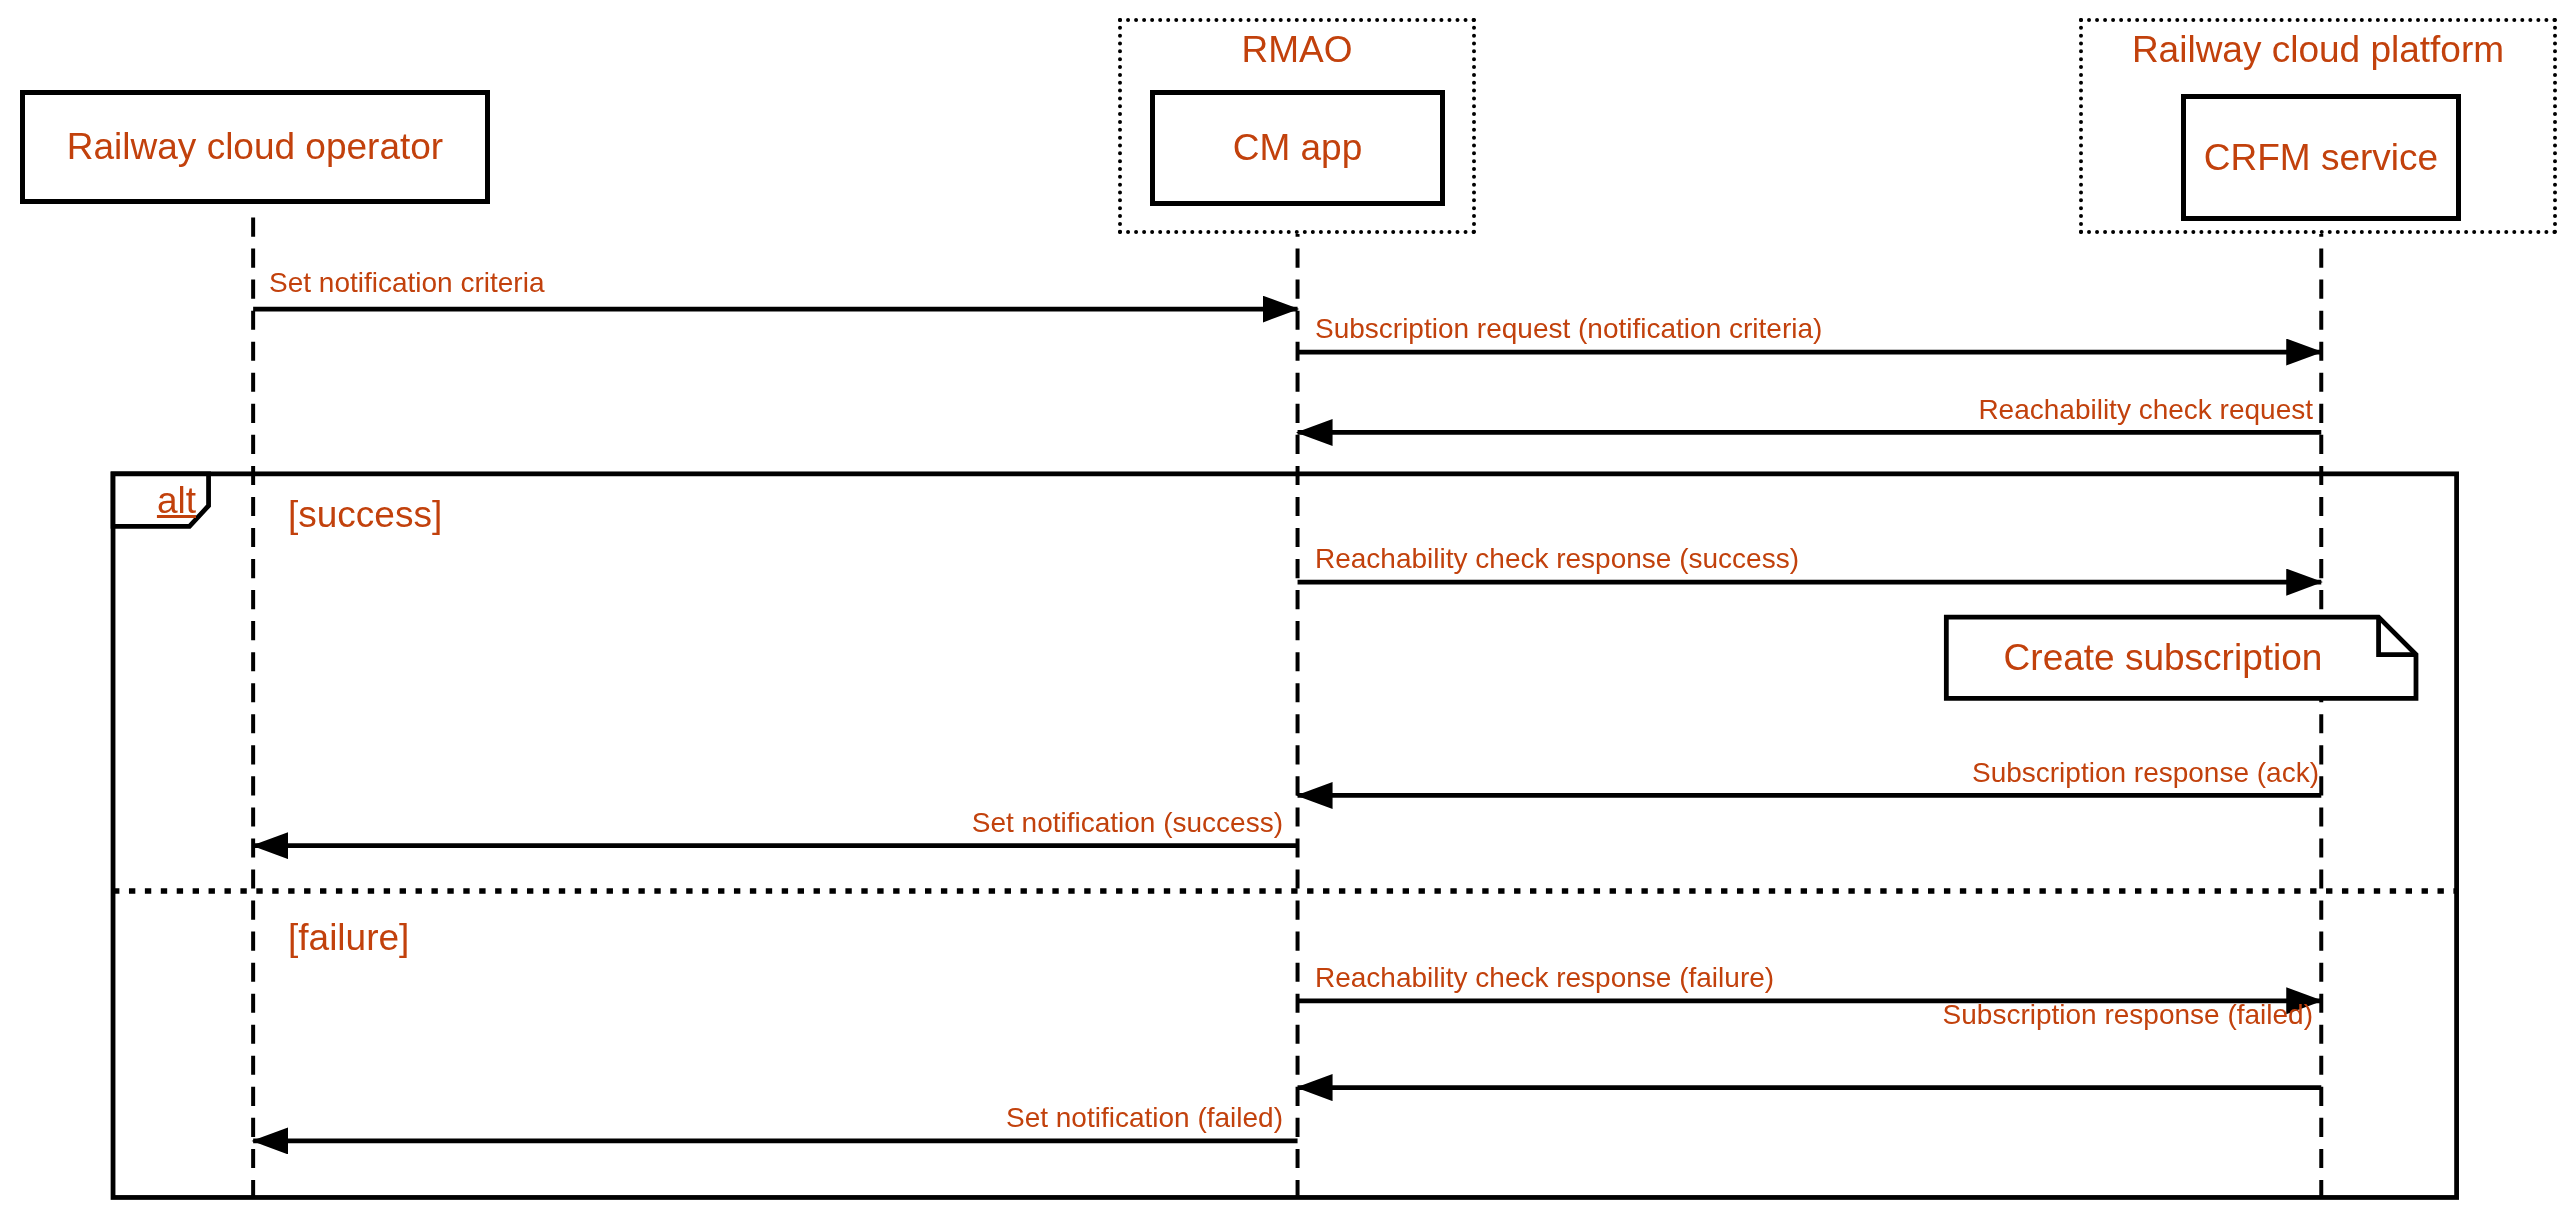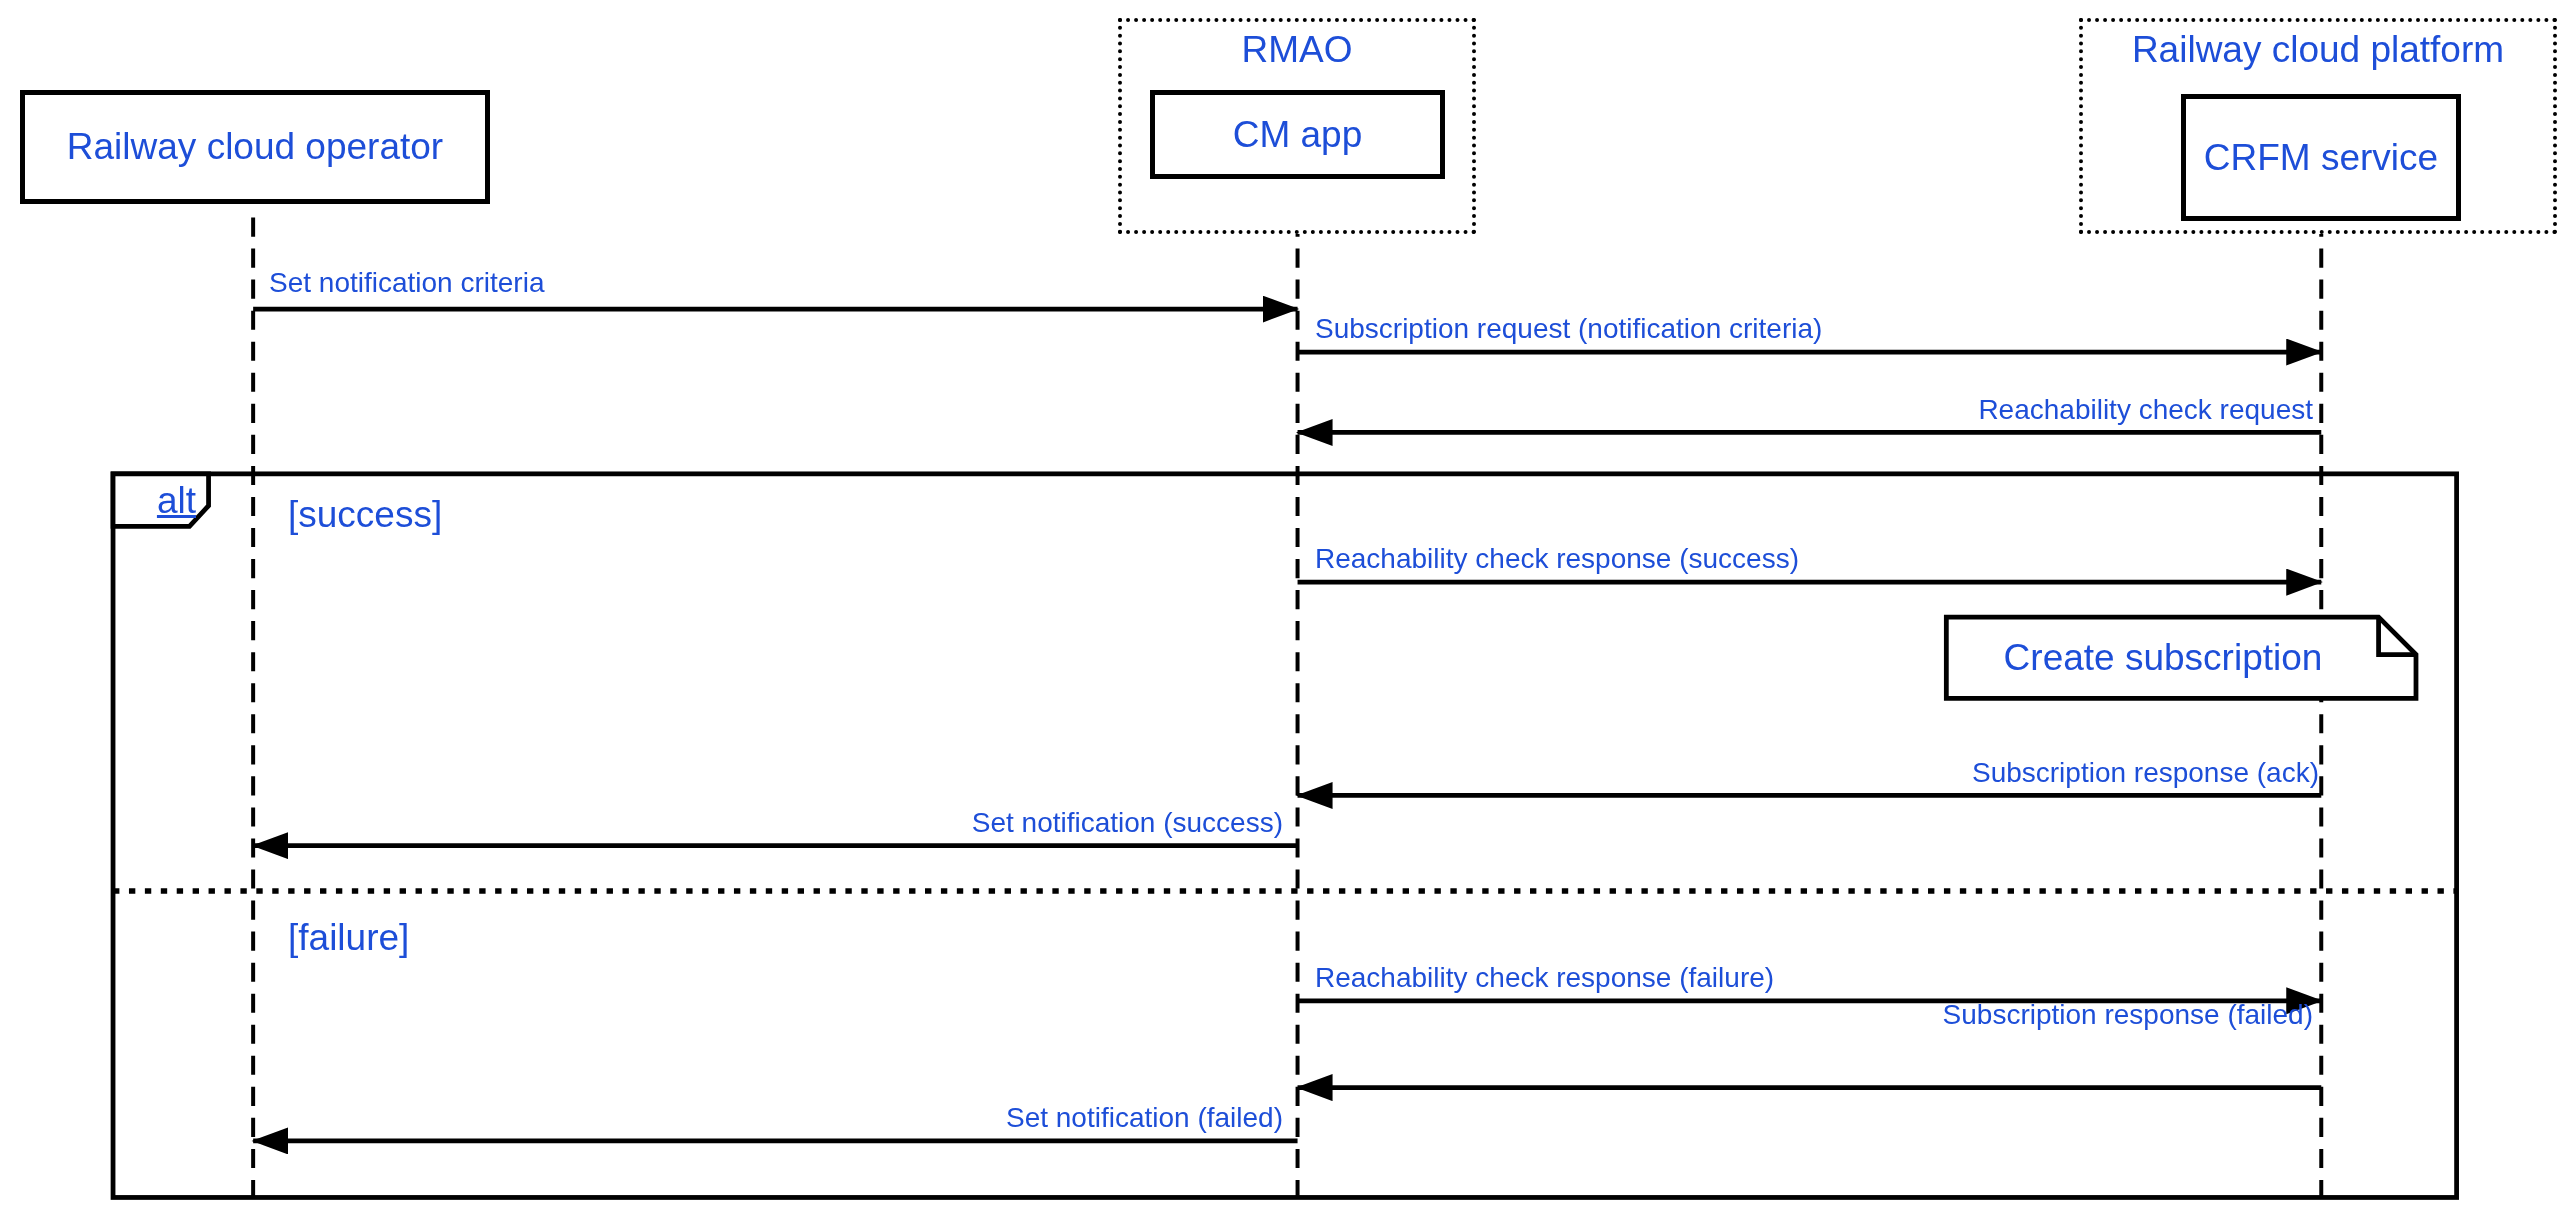--- a/index.html
+++ b/index.html
@@ -6,21 +6,21 @@
     margin: 0;
     padding: 0;
     background: #ffffff;
   }
   .diagram {
     position: relative;
     width: 2576px;
     height: 1212px;
     background: #ffffff;
     font-family: "Liberation Sans", "DejaVu Sans", sans-serif;
-    color: #1d4ed8;
+    color: #c2410c;
     overflow: hidden;
   }
   svg.lines {
     position: absolute;
     left: 0; top: 0;
     width: 2576px;
     height: 1212px;
   }
   .stroke {
     stroke: #000000;
@@ -122,21 +122,21 @@
     <polyline class="stroke" points="2988,775 2988,822 3035,822" stroke-width="6"></polyline>
   </svg>
 
   <div class="group-box" style="left:1118px; top:17.5px; width:358px; height:216px;"></div>
   <div class="group-label" style="left:1118px; top:29px; width:358px;">RMAO</div>
 
   <div class="group-box" style="left:2079px; top:17.5px; width:478px; height:216px;"></div>
   <div class="group-label" style="left:2079px; top:29px; width:478px;">Railway cloud platform</div>
 
   <div class="participant-box" style="left:20px; top:90px; width:470px; height:114px;">Railway cloud operator</div>
-  <div class="participant-box" style="left:1150px; top:90px; width:295px; height:89px;">CM app</div>
+  <div class="participant-box" style="left:1150px; top:90px; width:295px; height:116px;">CM app</div>
   <div class="participant-box" style="left:2181px; top:94px; width:280px; height:127px;">CRFM service</div>
 
   <div class="alt-label">alt</div>
   <div class="guard-label" style="left:288px; top:492px;">[success]</div>
   <div class="guard-label" style="left:288px; top:915px;">[failure]</div>
 
   <div class="msg-label" style="left:269px; top:261px;">Set notification criteria</div>
   <div class="msg-label" style="left:1315px; top:307px;">Subscription request (notification criteria)</div>
   <div class="msg-label" style="right:263px; top:388px;">Reachability check request</div>
   <div class="msg-label" style="left:1315px; top:537px;">Reachability check response (success)</div>

